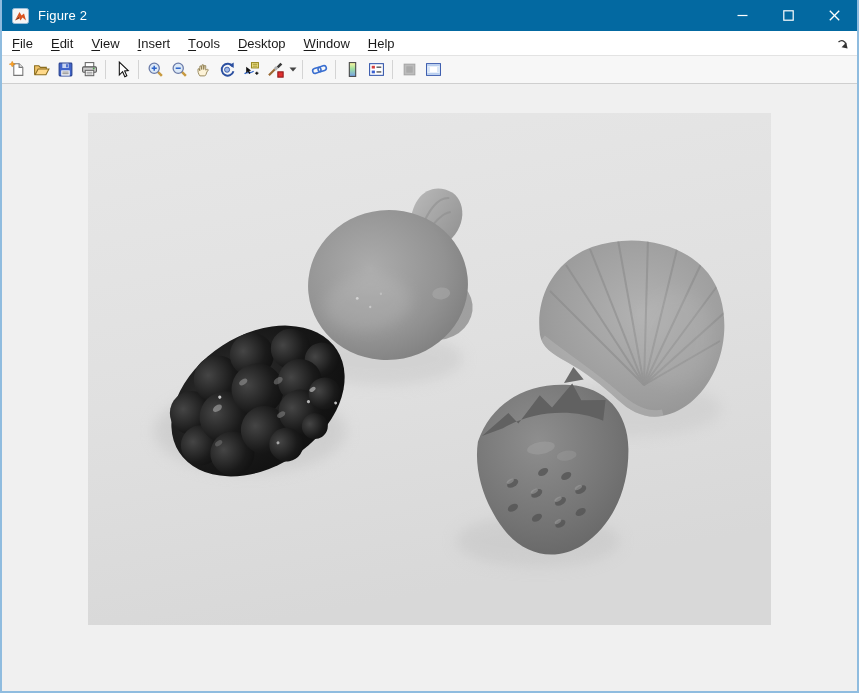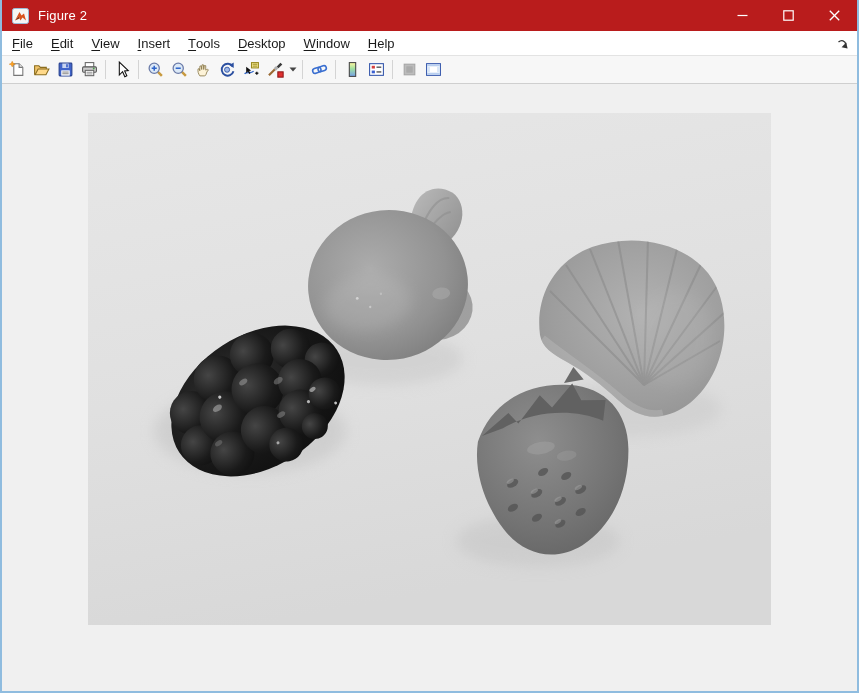--- a/index.html
+++ b/index.html
@@ -4,21 +4,21 @@
 <style>
   * { margin:0; padding:0; box-sizing:border-box; }
   html,body { width:859px; height:693px; font-family:"Liberation Sans", sans-serif; background:#fff; }
   .window {
     width:859px; height:693px;
     border-left:2px solid #8fbcdf; border-right:2px solid #8fbcdf; border-bottom:2px solid #8fbcdf;
     display:flex; flex-direction:column; overflow:hidden; background:#f0f0f0;
   }
   
   .titlebar {
-    height:31px; background:#b91c1c; display:flex; align-items:center; flex:0 0 auto;
+    height:31px; background:#0369a1; display:flex; align-items:center; flex:0 0 auto;
     color:#fff;
   }
   .app-icon { width:17px; height:16px; margin:0 9px 0 10px; flex:0 0 auto; }
   .title-text { font-size:13px; color:#fff; letter-spacing:0.2px; }
   .titlebar-spacer { flex:1; }
   .win-btn { width:46px; height:31px; display:flex; align-items:center; justify-content:center; }
   
   .menubar {
     height:25px; background:#ffffff; display:flex; align-items:center;
     border-bottom:1px solid #e3e3e3; position:relative; flex:0 0 auto;

